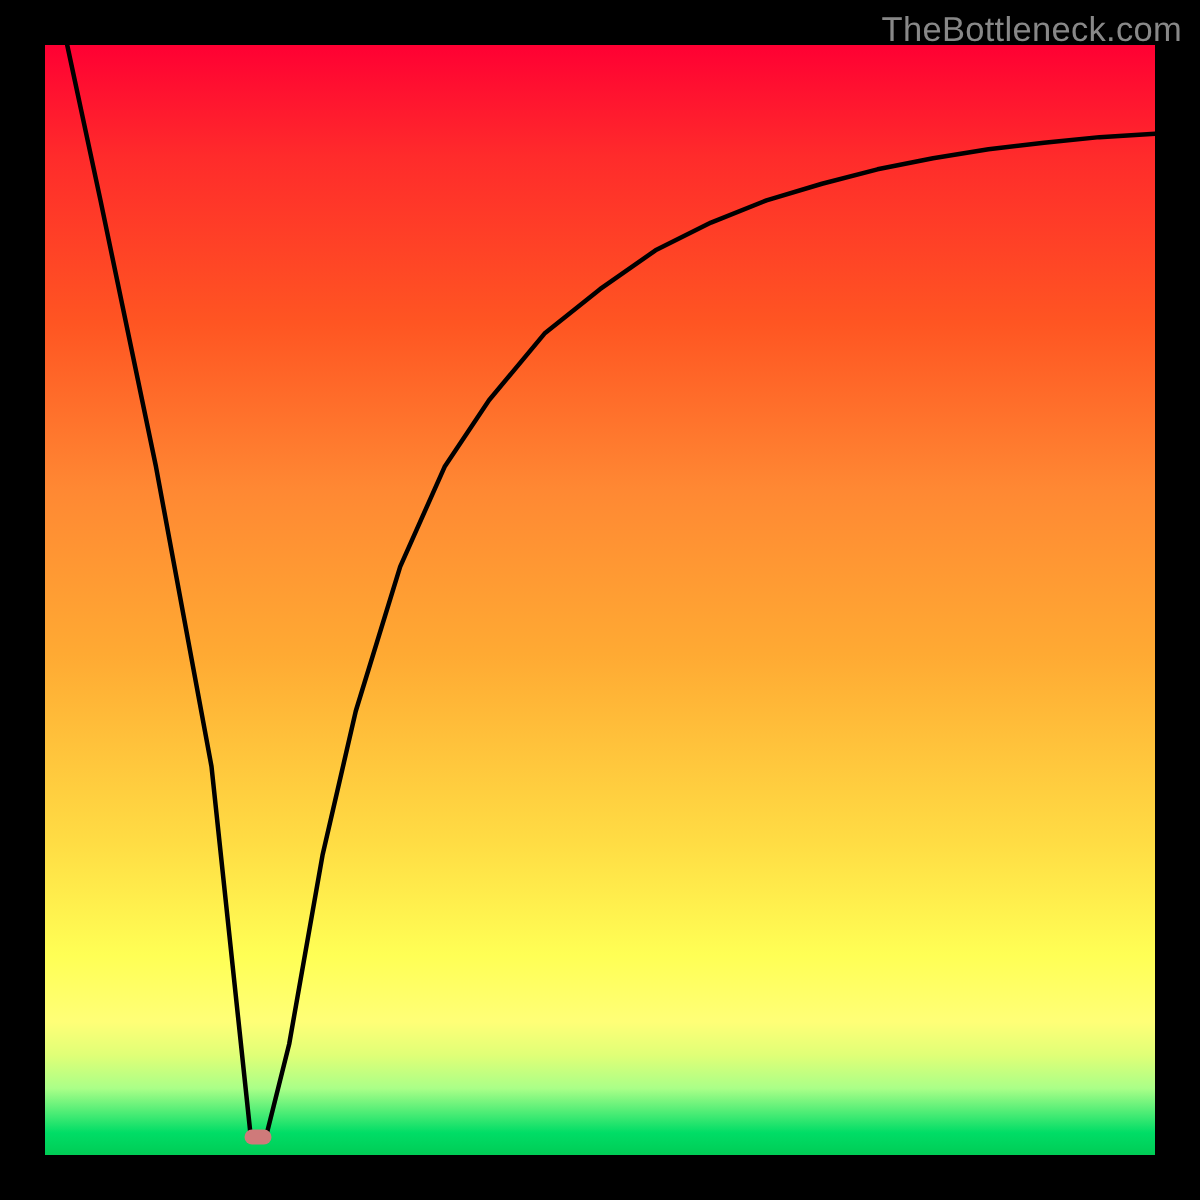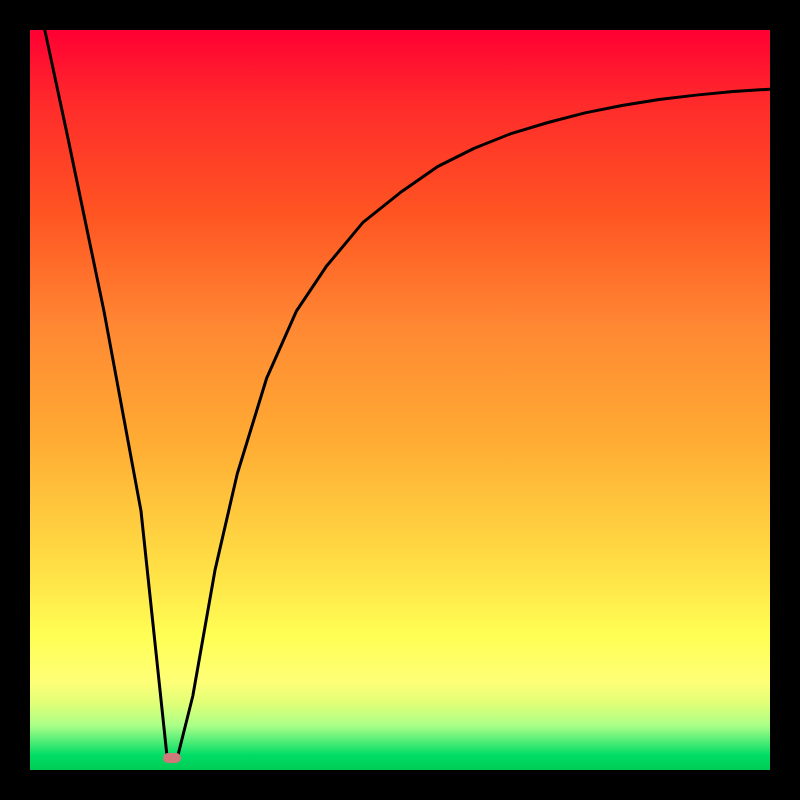--- a/index.html
+++ b/index.html
@@ -72,20 +72,21 @@
     border-radius: 5px;
     background: #cf7a7a;
     transform: translate(-50%, -50%);
   }
 </style>
 </head>
 <body>
 
 <div class="frame">
 
+  <div class="watermark">TheBottleneck.com</div>
 
   <div class="plot-area">
     <div class="gradient-bg"></div>
 
     <svg class="curve-layer" viewBox="0 0 740 740" preserveAspectRatio="none">
       <path fill="none" stroke="#000000" stroke-width="3" stroke-linecap="round" stroke-linejoin="round" d="M14.80 0.00 L37.00 103.60 L74.00 281.20 L111.00 481.00 L136.90 725.20 L148.00 725.20 L162.80 666.00 L185.00 540.20 L207.20 444.00 L236.80 347.80 L266.40 281.20 L296.00 236.80 L333.00 192.40 L370.00 162.80 L407.00 136.90 L444.00 118.40 L481.00 103.60 L518.00 92.50 L555.00 82.88 L592.00 75.48 L629.00 69.56 L666.00 65.12 L703.00 61.42 L740.00 59.20"></path>
     </svg>
 
     <div class="marker" style="left: 142.08px; top: 728.16px; background: rgb(207, 122, 122);"></div>
   </div>

